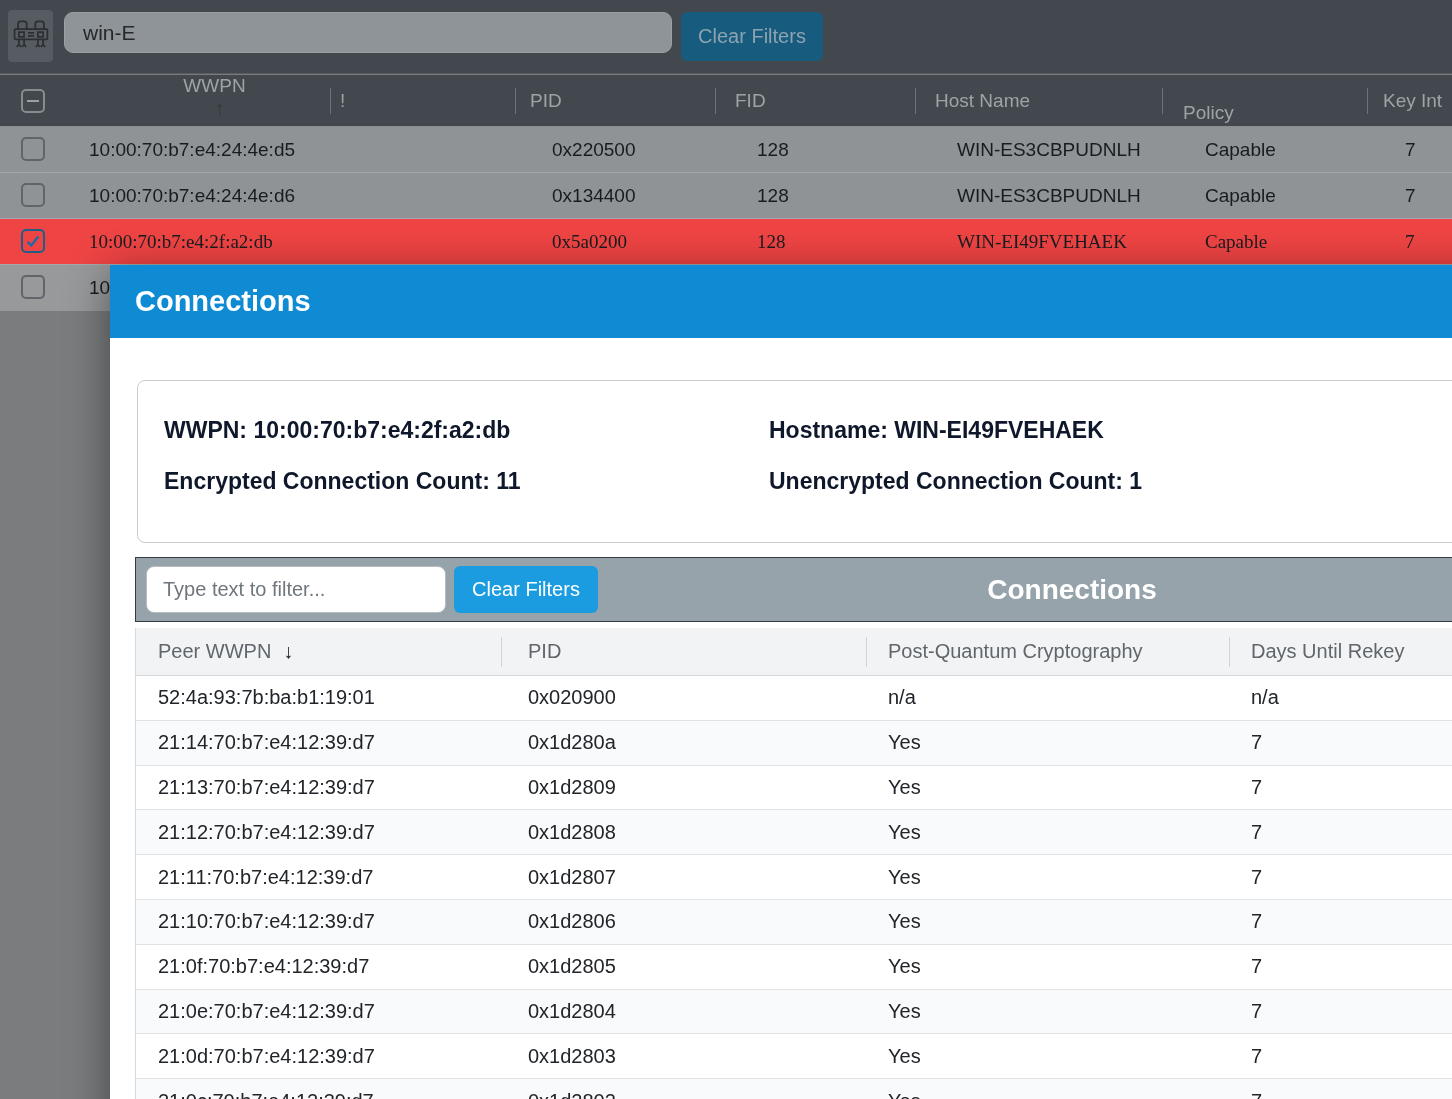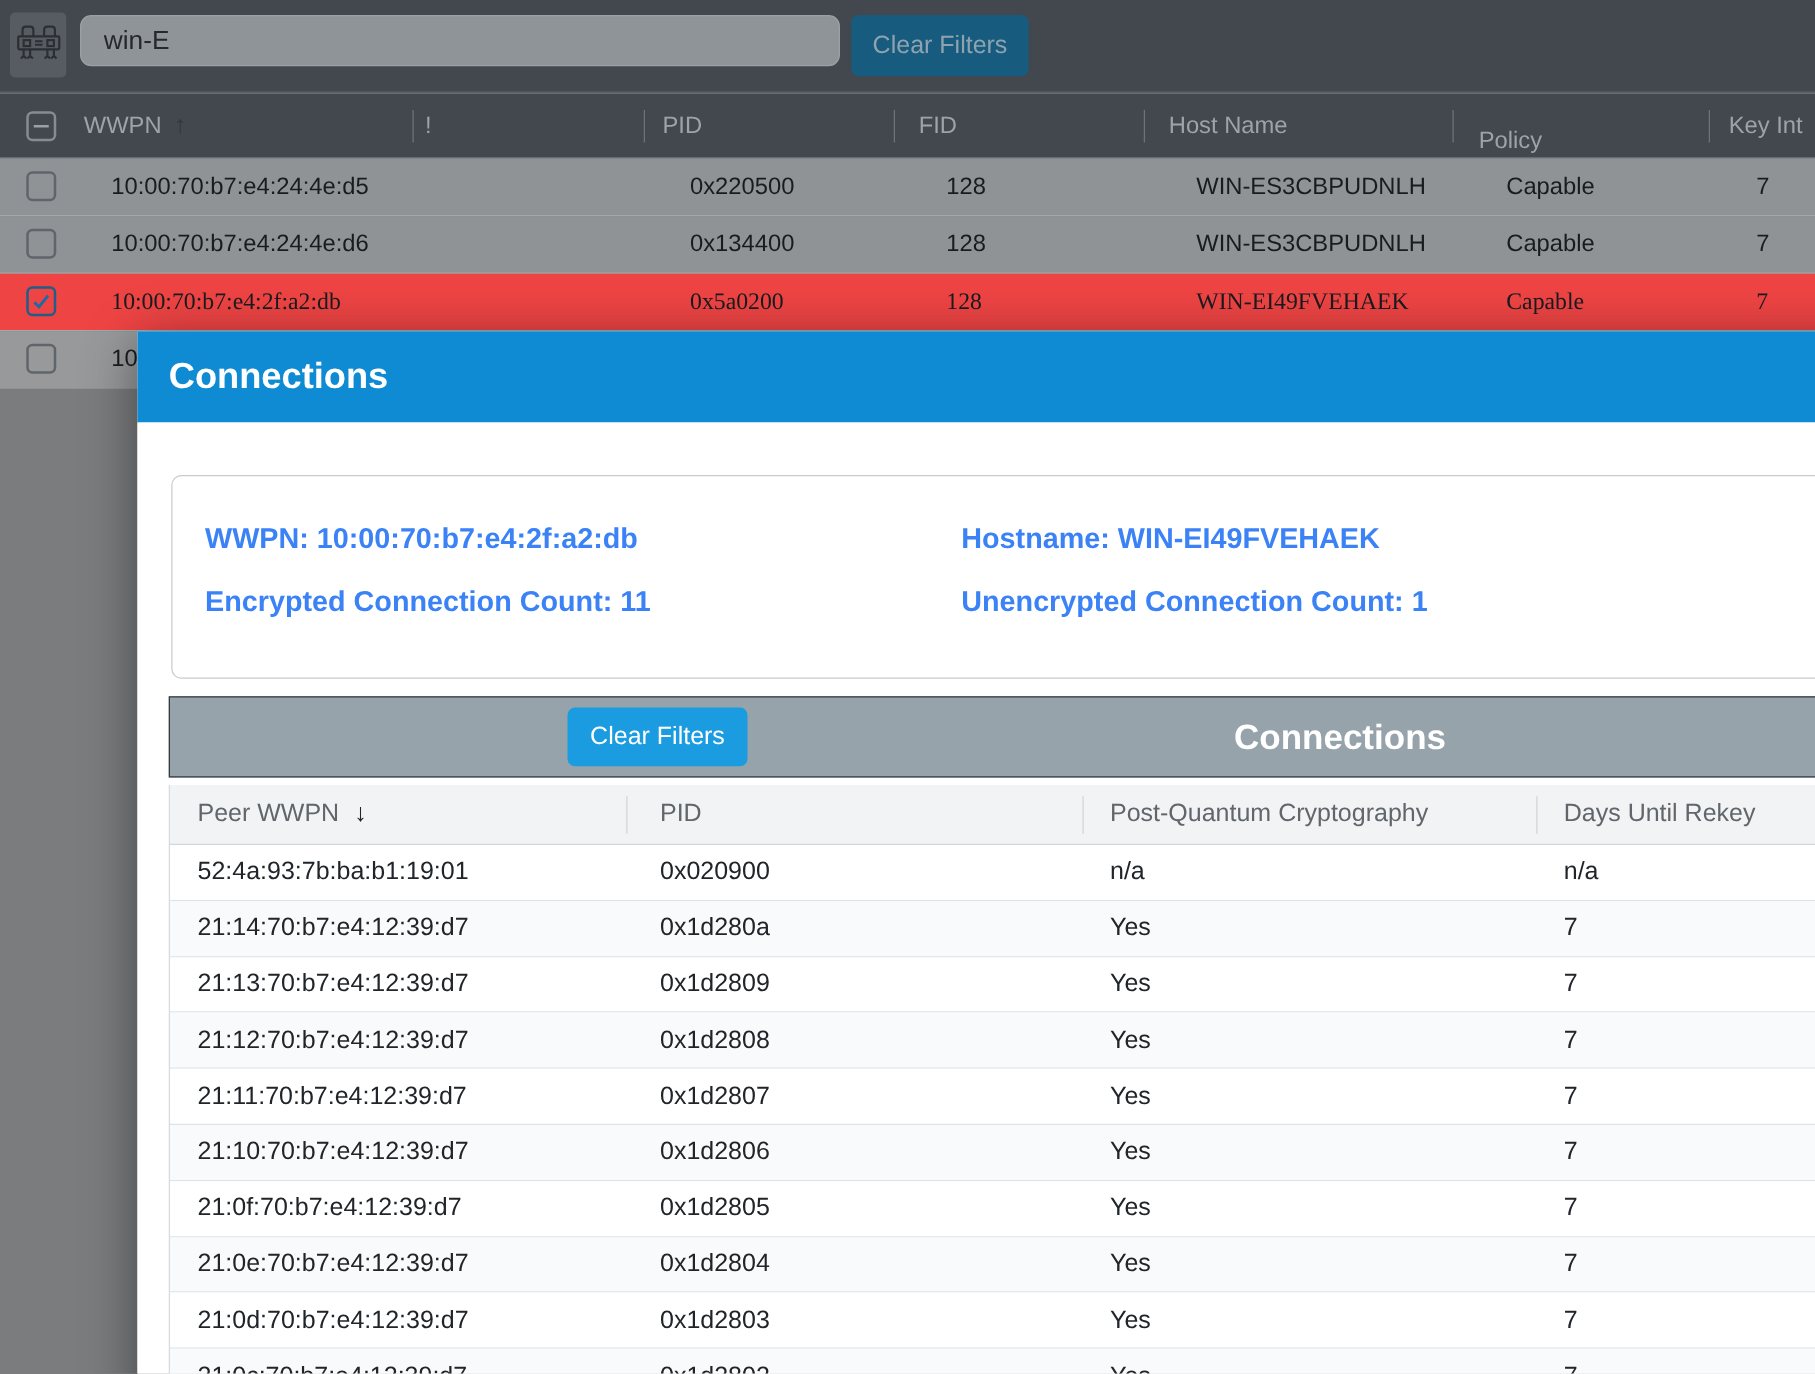--- a/index.html
+++ b/index.html
@@ -9,21 +9,21 @@
   
   .bg-toolbar { position:absolute; left:0; top:0; width:1452px; height:74px; background:#42484d; border-bottom:1px solid #565c61; }
   .app-icon-box { position:absolute; left:8px; top:10px; width:45px; height:52px; background:#565c61; border-radius:4px; display:flex; align-items:center; justify-content:center; }
   .bg-search { position:absolute; left:64px; top:12px; width:608px; height:41px; background:#8f9498; border:1px solid #9ba0a3; border-radius:9px; font-family:"Liberation Sans",sans-serif; font-size:21px; color:#26292c; padding-left:18px; outline:none; }
   .bg-clear-btn { position:absolute; left:681px; top:12px; width:142px; height:49px; background:#175b7f; border:none; border-radius:6px; color:#8ea3b0; font-family:"Liberation Sans",sans-serif; font-size:20px; cursor:pointer; }
 
   .bg-table { position:absolute; left:0; top:75px; width:1452px; }
   .bg-grid { display:grid; grid-template-columns:330px 185px 200px 200px 247px 205px 1fr; position:relative; }
   .bg-head { height:52px; background:#42484d; border-bottom:1px solid #8c9093; color:#9ea3a7; font-size:19px; }
   .bg-head .hcell { display:flex; align-items:center; }
-  .hc1 { padding-left:67px; } .hc2 { padding-left:10px; } .hc3 { padding-left:15px; } .hc4 { padding-left:20px; }
+  .hc1 { padding-left:99px;flex-direction:column; } .hc2 { padding-left:10px; } .hc3 { padding-left:15px; } .hc4 { padding-left:20px; }
   .hc5 { padding-left:20px; } .hc6 { padding-left:21px;margin-top:24px; } .hc7 { padding-left:16px; }
   .sort-arrow-up { color:#34383c; margin-left:10px; font-size:20px; }
   .vsep { position:absolute; top:13px; width:1px; height:26px; background:#6e7377; }
   .bg-row { height:46px; background:#8f9396; border-bottom:1px solid #a5a8aa; color:#191c1f; font-size:19px; position:relative; }
   .bg-row .cell { display:flex; align-items:center; overflow:hidden; white-space:nowrap;margin-left:22px; }
   .bg-row.selected { background:#ef4444;font-family:Liberation Serif, serif; }
   .bg-row.partial { background:#98999b; border-bottom:none; }
   .c1 { padding-left:67px; } .c2 { padding-left:10px; } .c3 { padding-left:15px; } .c4 { padding-left:20px; }
   .c5 { padding-left:20px; } .c6 { padding-left:21px; } .c7 { padding-left:16px; }
 
@@ -37,21 +37,21 @@
 
   .bg-left-fill { position:absolute; left:0; top:312px; width:1452px; height:787px; background:#7b7c7e; }
 
   
   .modal { position:absolute; left:110px; top:265px; width:1900px; height:1200px; background:#ffffff; box-shadow:0 8px 40px rgba(0,0,0,0.45); }
   .modal-header { height:73px; background:#0f8bd3; display:flex; align-items:center; padding-left:25px; }
   .modal-title { color:#ffffff; font-size:29px; font-weight:bold; }
   .modal-body { position:relative; height:1127px; background:#ffffff; }
 
   .summary-card { position:absolute; left:27px; top:42px; width:1700px; height:163px; border:1px solid #c9cccf; border-radius:8px; display:grid; grid-template-columns:605px 1fr; grid-template-rows:auto auto; row-gap:24px; padding:36px 0 0 26px; align-content:start; }
-  .summary-card span { font-size:23px; font-weight:bold; color:#3b82f6; }
+  .summary-card span { font-size:23px; font-weight:bold; color:#0f172a; }
 
   .filter-bar { position:absolute; left:25px; top:219px; width:1874px; height:65px; background:#97a3ab; border:1px solid #333a40; }
   .filter-input { position:absolute; left:10px; top:8px; width:300px; height:47px; border:1px solid #b7bcbf; border-radius:8px; background:#ffffff; font-family:"Liberation Sans",sans-serif; font-size:20px; color:#212529; padding-left:16px; outline:none; }
   .filter-input::placeholder { color:#6f767c; }
   .modal-clear-btn { position:absolute; left:318px; top:8px; width:144px; height:47px; background:#1b9ce1; border:none; border-radius:6px; color:#ffffff; font-family:"Liberation Sans",sans-serif; font-size:20px; cursor:pointer; }
   .filter-bar-title { position:absolute; left:0; right:0; top:0; height:63px; display:flex; align-items:center; justify-content:center; color:#ffffff; font-size:28px; font-weight:bold; pointer-events:none; }
 
   .conn-table { position:absolute; left:25px; top:290px; width:1461px; border-left:1px solid #d8dbdd; }
   .conn-grid { display:grid; grid-template-columns:365px 365px 363px 1fr; position:relative; }
   .conn-head { height:48px; background:#f1f3f4; border-bottom:1px solid #d4d7d9; color:#60666b; font-size:20px; }
@@ -175,20 +175,21 @@
     <div class="modal-body">
 
       <div class="summary-card">
         <span>WWPN: 10:00:70:b7:e4:2f:a2:db</span>
         <span>Hostname: WIN-EI49FVEHAEK</span>
         <span>Encrypted Connection Count: 11</span>
         <span>Unencrypted Connection Count: 1</span>
       </div>
 
       <div class="filter-bar">
+        <input class="filter-input" type="text" placeholder="Type text to filter..." style="">
         <button class="modal-clear-btn">Clear Filters</button>
         <div class="filter-bar-title">Connections</div>
       </div>
 
       <div class="conn-table">
         <div class="conn-grid conn-head">
           <div class="hcell k1">
             <span>Peer WWPN</span>
             <span class="sort-arrow-down">↓</span>
           </div>

